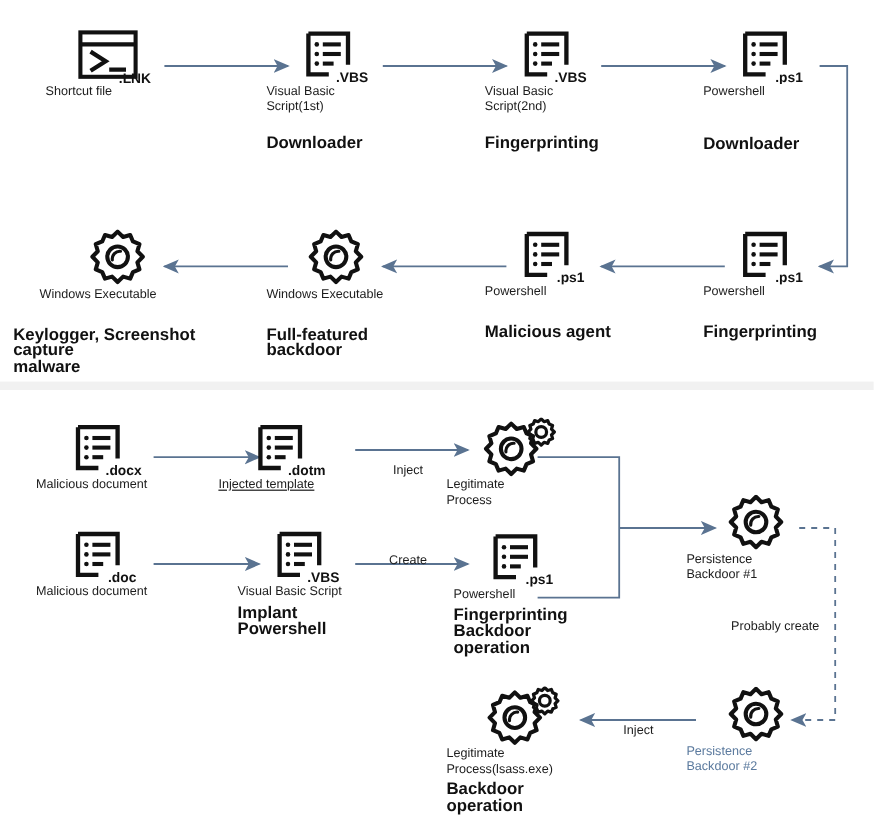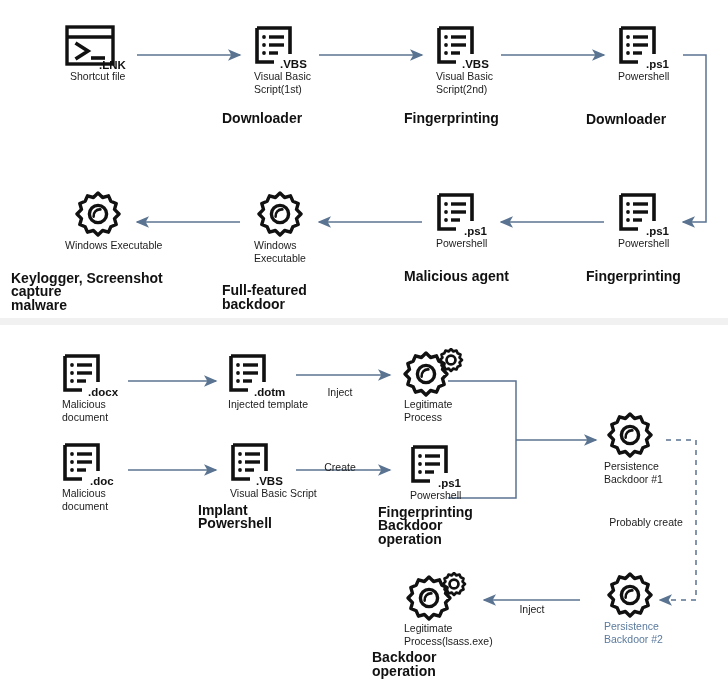--- a/index.html
+++ b/index.html
@@ -5,21 +5,21 @@
   html,body{margin:0;padding:0;background:#ffffff;}
   body{
     width:728px;height:700px;position:relative;overflow:hidden;
     font-family:"Liberation Sans","DejaVu Sans",sans-serif;
     color:#1a1a1a;-webkit-font-smoothing:antialiased;
   }
   #stage{position:absolute;left:0;top:0;width:728px;height:700px;}
   svg.layer{position:absolute;left:0;top:0;width:728px;height:700px;pointer-events:none;}
   .node{position:absolute;text-align:left;}
   .icon-wrap{display:block;margin:0 auto;}
-  .cap{font-size:10.5px;line-height:12.5px;color:#1c1c1c;white-space:pre-line;margin-left:32px;}
+  .cap{font-size:10.5px;line-height:12.5px;color:#1c1c1c;white-space:pre-line;}
   .cap.blue{color:#5b7a9e;}
   .bold{font-weight:bold;font-size:14px;line-height:13.5px;color:#111;white-space:pre-line;}
   .ext{font-weight:bold;font-size:11.5px;color:#111;}
   .edge-label{position:absolute;font-size:10.5px;color:#1c1c1c;text-align:center;}
   .divider{position:absolute;left:0;width:728px;height:7px;background:#f1f1f1;}
 </style>
 </head>
 <body>
 
 <div id="stage">
@@ -188,21 +188,21 @@
         <rect x="22" y="11.3" width="15" height="3.4" fill="#111"></rect>
       <circle cx="17" cy="21" r="1.9" fill="#111"></circle>
         <rect x="22" y="19.3" width="15" height="3.4" fill="#111"></rect>
       <circle cx="17" cy="29" r="1.9" fill="#111"></circle>
         <rect x="22" y="27.3" width="9" height="3.4" fill="#111"></rect>
       <text x="33" y="44" font-size="11.5" font-weight="bold" font-family="Liberation Sans, sans-serif" fill="#111">.docx</text>
     </svg>
     <div class="cap">Malicious document</div>
   </div>
 
-  <div class="node" style="left:196px;top:352px;width:120px;">
+  <div class="node" style="left:182px;top:352px;width:120px;text-decoration:underline;">
     <svg class="icon-wrap" width="70" height="46" viewBox="0 0 70 46">
       <path d="M10,4 L43,4 L43,30 M10,4 L10,38 L27,38" fill="none" stroke="#111" stroke-width="3.6"></path>
       <circle cx="17" cy="13" r="1.9" fill="#111"></circle>
         <rect x="22" y="11.3" width="15" height="3.4" fill="#111"></rect>
       <circle cx="17" cy="21" r="1.9" fill="#111"></circle>
         <rect x="22" y="19.3" width="15" height="3.4" fill="#111"></rect>
       <circle cx="17" cy="29" r="1.9" fill="#111"></circle>
         <rect x="22" y="27.3" width="9" height="3.4" fill="#111"></rect>
       <text x="33" y="44" font-size="11.5" font-weight="bold" font-family="Liberation Sans, sans-serif" fill="#111">.dotm</text>
     </svg>

